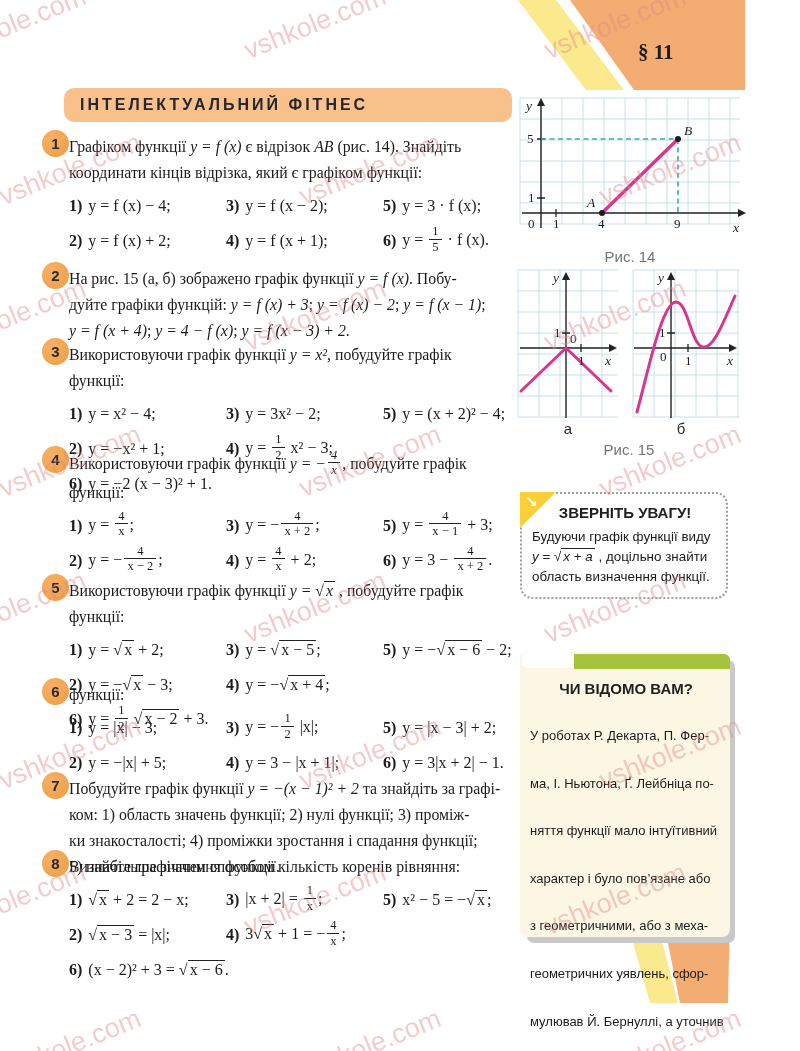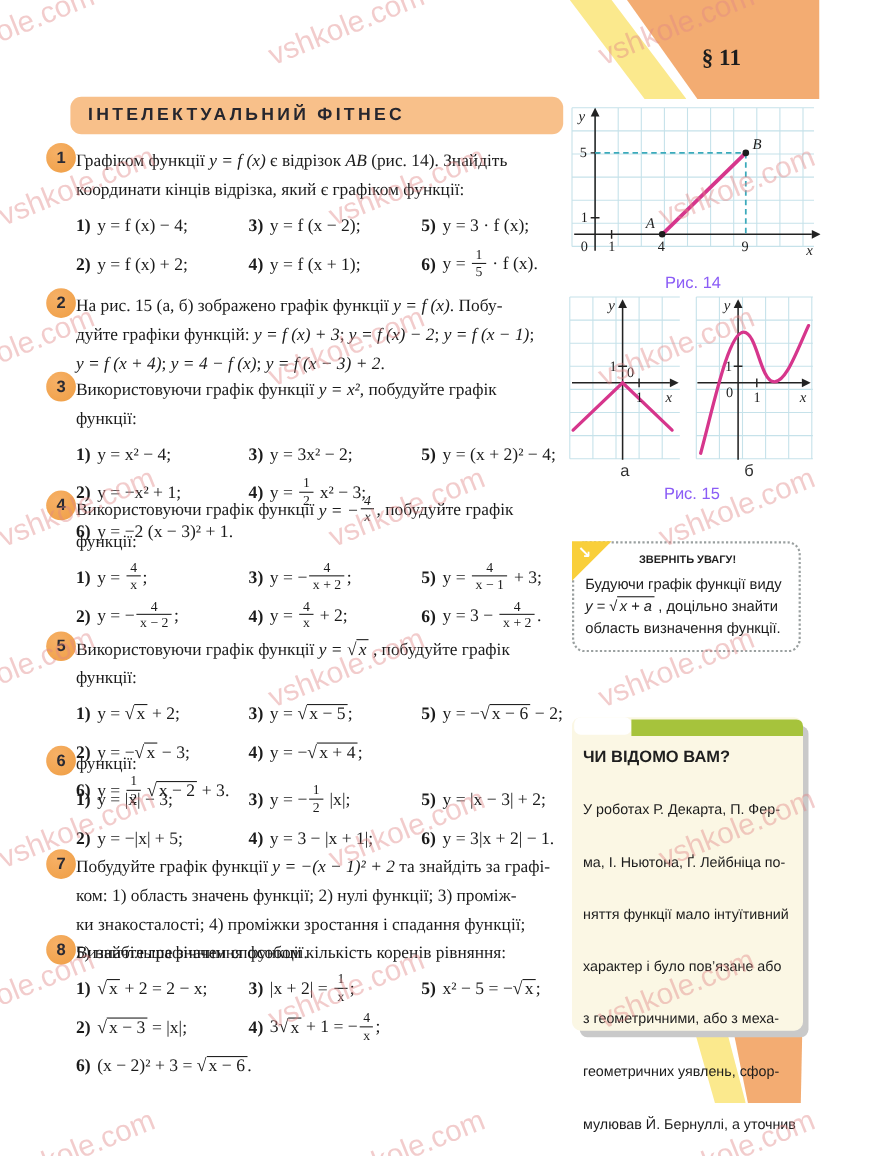--- a/index.html
+++ b/index.html
@@ -43,42 +43,42 @@
   .fm i{font-style:italic;}
   
   .frac{display:inline-flex;flex-direction:column;text-align:center;vertical-align:middle;
         font-size:12.5px;line-height:1.15;margin:0 2px;position:relative;top:-2px;}
   .fn{border-bottom:1.3px solid #222;padding:0 3px;}
   .fd{padding:0 3px;}
   .sq{white-space:nowrap;}
   .sq .rad{border-top:1.3px solid #222;padding:0 2px;}
   
   .fig{position:absolute;z-index:2;}
-  .figcap{font-family:"Liberation Sans",sans-serif;font-size:15px;color:#8b5cf6;text-align:center;margin-top:4px;}
+  .figcap{font-family:"Liberation Sans",sans-serif;font-size:15px;color:#737373;text-align:center;margin-top:4px;}
   .subcaps{display:flex;font-family:"Liberation Sans",sans-serif;font-size:15px;color:#2e2e2e;}
   .subcaps span{text-align:center;}
   svg text{font-family:"Liberation Serif",serif;font-size:13px;fill:#1d1d1d;}
   svg .gi{font-style:italic;font-size:13.5px;}
   
   .att{position:absolute;left:520px;top:492px;width:208px;z-index:2;border:2px dotted #9aa0a0;
       border-radius:12px;background:#fff;padding:8px 8px 10px 10px;box-sizing:border-box;}
   .att-corner{position:absolute;left:-2px;top:-2px;width:0;height:0;
       border-left:36px solid #F9CF3A;border-bottom:36px solid transparent;}
   .att-arrow{position:absolute;left:3px;top:-1px;font-family:"DejaVu Sans",sans-serif;
       font-size:15px;font-weight:bold;color:#fff;}
   .att-title{text-align:center;font-family:"Liberation Sans",sans-serif;font-weight:bold;
-      font-size:10px;color:#1f1f1f;margin:2px 0 6px 0;}
+      font-size:15px;color:#1f1f1f;margin:2px 0 6px 0;}
   .att .tline{min-height:20px;line-height:20px;font-family:"Liberation Sans",sans-serif;
       font-size:13.4px;white-space:normal;}
   
   .know{position:absolute;left:520px;top:652px;width:210px;height:285px;z-index:2;background:#FBF7E4;
       border-radius:8px;box-shadow:6px 7px 0 -1px #c9c9c9;box-sizing:border-box;padding:24px 8px 0 10px;}
   .know-tab{position:absolute;left:2px;top:0;width:52px;height:16px;background:#fff;border-radius:6px;}
   .know-bar{position:absolute;left:54px;top:2px;width:156px;height:15px;background:#A6C33C;border-radius:0 6px 0 0;}
-  .know-title{text-align:left;font-family:"Liberation Sans",sans-serif;font-weight:bold;
+  .know-title{text-align:center;font-family:"Liberation Sans",sans-serif;font-weight:bold;
       font-size:15px;color:#1f1f1f;margin:4px 0 24px 0;}
   .know .tline{min-height:17.6px;line-height:17.6px;font-family:"Liberation Sans",sans-serif;
       font-size:13px;white-space:nowrap;margin-top:30px;}
   .know .p2{margin-top:10px;}
 </style>
 </head>
 <body>
 
 <div class="page">
 

